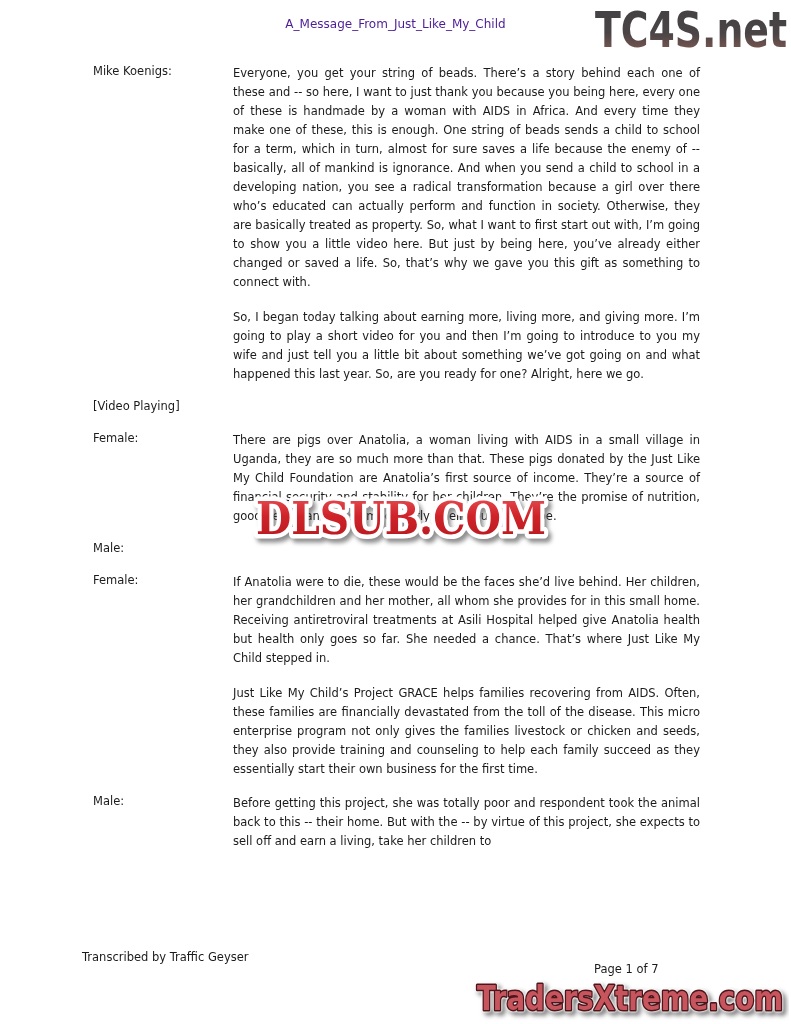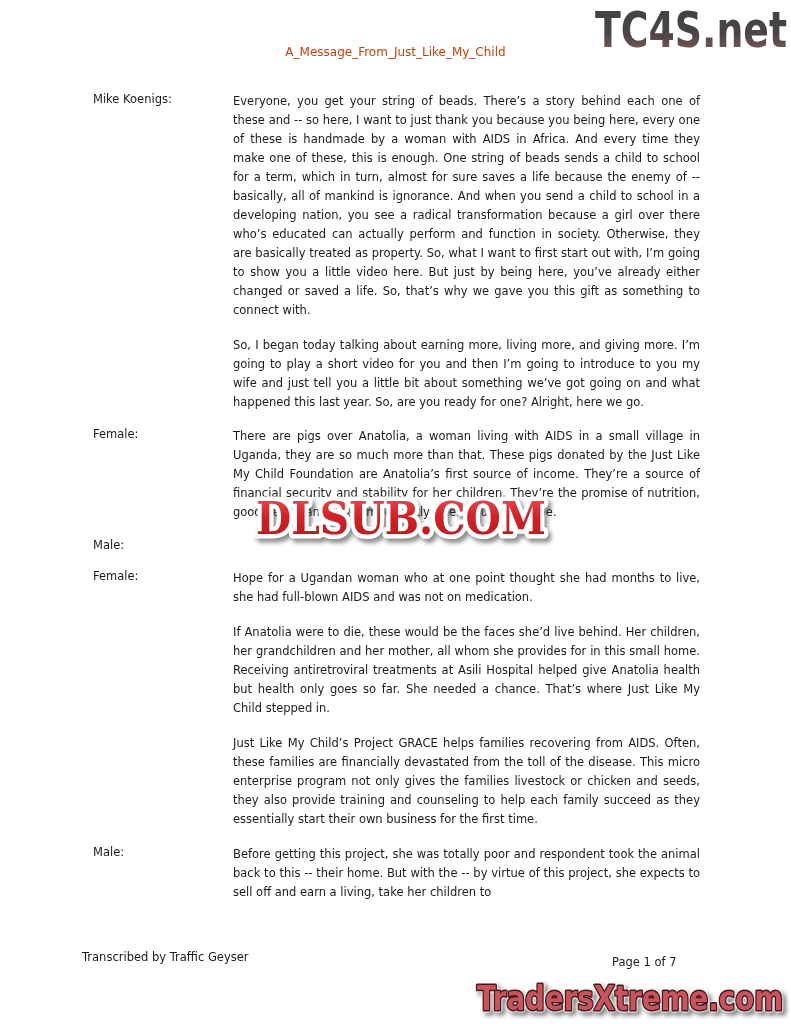--- a/index.html
+++ b/index.html
@@ -6,25 +6,25 @@
   .page {
     position: relative;
     width: 791px;
     height: 1024px;
     background: #ffffff;
     overflow: hidden;
     font-family: "DejaVu Sans", "Liberation Sans", sans-serif;
     color: #1b1b1b;
   }
   .doc-title {
-    padding-top: 46px;
+    padding-top: 18px;
     text-align: center;
     font-size: 12px;
     line-height: 13px;
-    color: #c2410c;
+    color: #4c1d95;
   }
   .content {
     padding: 33px 91px 0 93px;
   }
   .block {
     display: flex;
     align-items: flex-start;
     margin-bottom: 15.7px;
   }
   .speaker {
@@ -66,21 +66,21 @@
   }
   .footer {
     position: absolute;
     top: 950px;
     left: 0;
     width: 100%;
     font-size: 11.5px;
     line-height: 15px;
   }
   .footer-left { position: absolute; left: 82px; top: 0; }
-  .footer-page { position: absolute; left: 594px; top: 5px; margin-left: 18px; }
+  .footer-page { position: absolute; left: 594px; top: 12px; }
 </style>
 </head>
 <body>
 
 <div class="page">
 
   <svg class="tc4s-logo" width="196" height="56" viewBox="0 0 196 56">
     <defs>
       <linearGradient id="tc4sGrad" x1="0" y1="0" x2="0" y2="1">
         <stop offset="0" stop-color="#424244"></stop>
@@ -95,32 +95,35 @@
 
   <div class="content">
       <div class="block">
     <span class="speaker">Mike Koenigs:</span>
     <div class="paras">
           <p class="para">Everyone, you get your string of beads.  There’s a story behind each one of these and -- so here, I want to just thank you because you being here, every one of these is handmade by a woman with AIDS in Africa.  And every time they make one of these, this is enough.  One string of beads sends a child to school for a term, which in turn, almost for sure saves a life because the enemy of -- basically, all of mankind is ignorance.  And when you send a child to school in a developing nation, you see a radical transformation because a girl over there who’s educated can actually perform and function in society.  Otherwise, they are basically treated as property.  So, what I want to first start out with, I’m going to show you a little video here.  But just by being here, you’ve already either changed or saved a life.  So, that’s why we gave you this gift as something to connect with.</p>
           <p class="para">So, I began today talking about earning more, living more, and giving more.  I’m going to play a short video for you and then I’m going to introduce to you my wife and just tell you a little bit about something we’ve got going on and what happened this last year.  So, are you ready for one?  Alright, here we go.</p>
         </div>
   </div>
       <div class="block">
+    <span class="speaker">[Video Playing]</span>
+    <div class="paras"></div>
+  </div>
+      <div class="block">
     <span class="speaker">Female:</span>
     <div class="paras">
           <p class="para">There are pigs over Anatolia, a woman living with AIDS in a small village in Uganda, they are so much more than that.  These pigs donated by the Just Like My Child Foundation are Anatolia’s first source of income.  They’re a source of financial security and stability for her children.  They’re the promise of nutrition, good health and most importantly, their source of hope.</p>
         </div>
   </div>
       <div class="block">
     <span class="speaker">Male:</span>
   </div>
       <div class="block">
     <span class="speaker">Female:</span>
     <div class="paras">
-          <p class="para">Hope for a Ugandan woman who at one point thought she had months to live, she had full-blown AIDS and was not on medication.</p>
           <p class="para">If Anatolia were to die, these would be the faces she’d live behind.  Her children, her grandchildren and her mother, all whom she provides for in this small home.  Receiving antiretroviral treatments at Asili Hospital helped give Anatolia health but health only goes so far.  She needed a chance.  That’s where Just Like My Child stepped in.</p>
           <p class="para">Just Like My Child’s Project GRACE helps families recovering from AIDS.  Often, these families are financially devastated from the toll of the disease.  This micro enterprise program not only gives the families livestock or chicken and seeds, they also provide training and counseling to help each family succeed as they essentially start their own business for the first time.</p>
         </div>
   </div>
       <div class="block">
     <span class="speaker">Male:</span>
     <div class="paras">
           <p class="para">Before getting this project, she was totally poor and respondent took the animal back to this -- their home.  But with the -- by virtue of this project, she expects to sell off and earn a living, take her children to</p>
         </div>
   </div>

